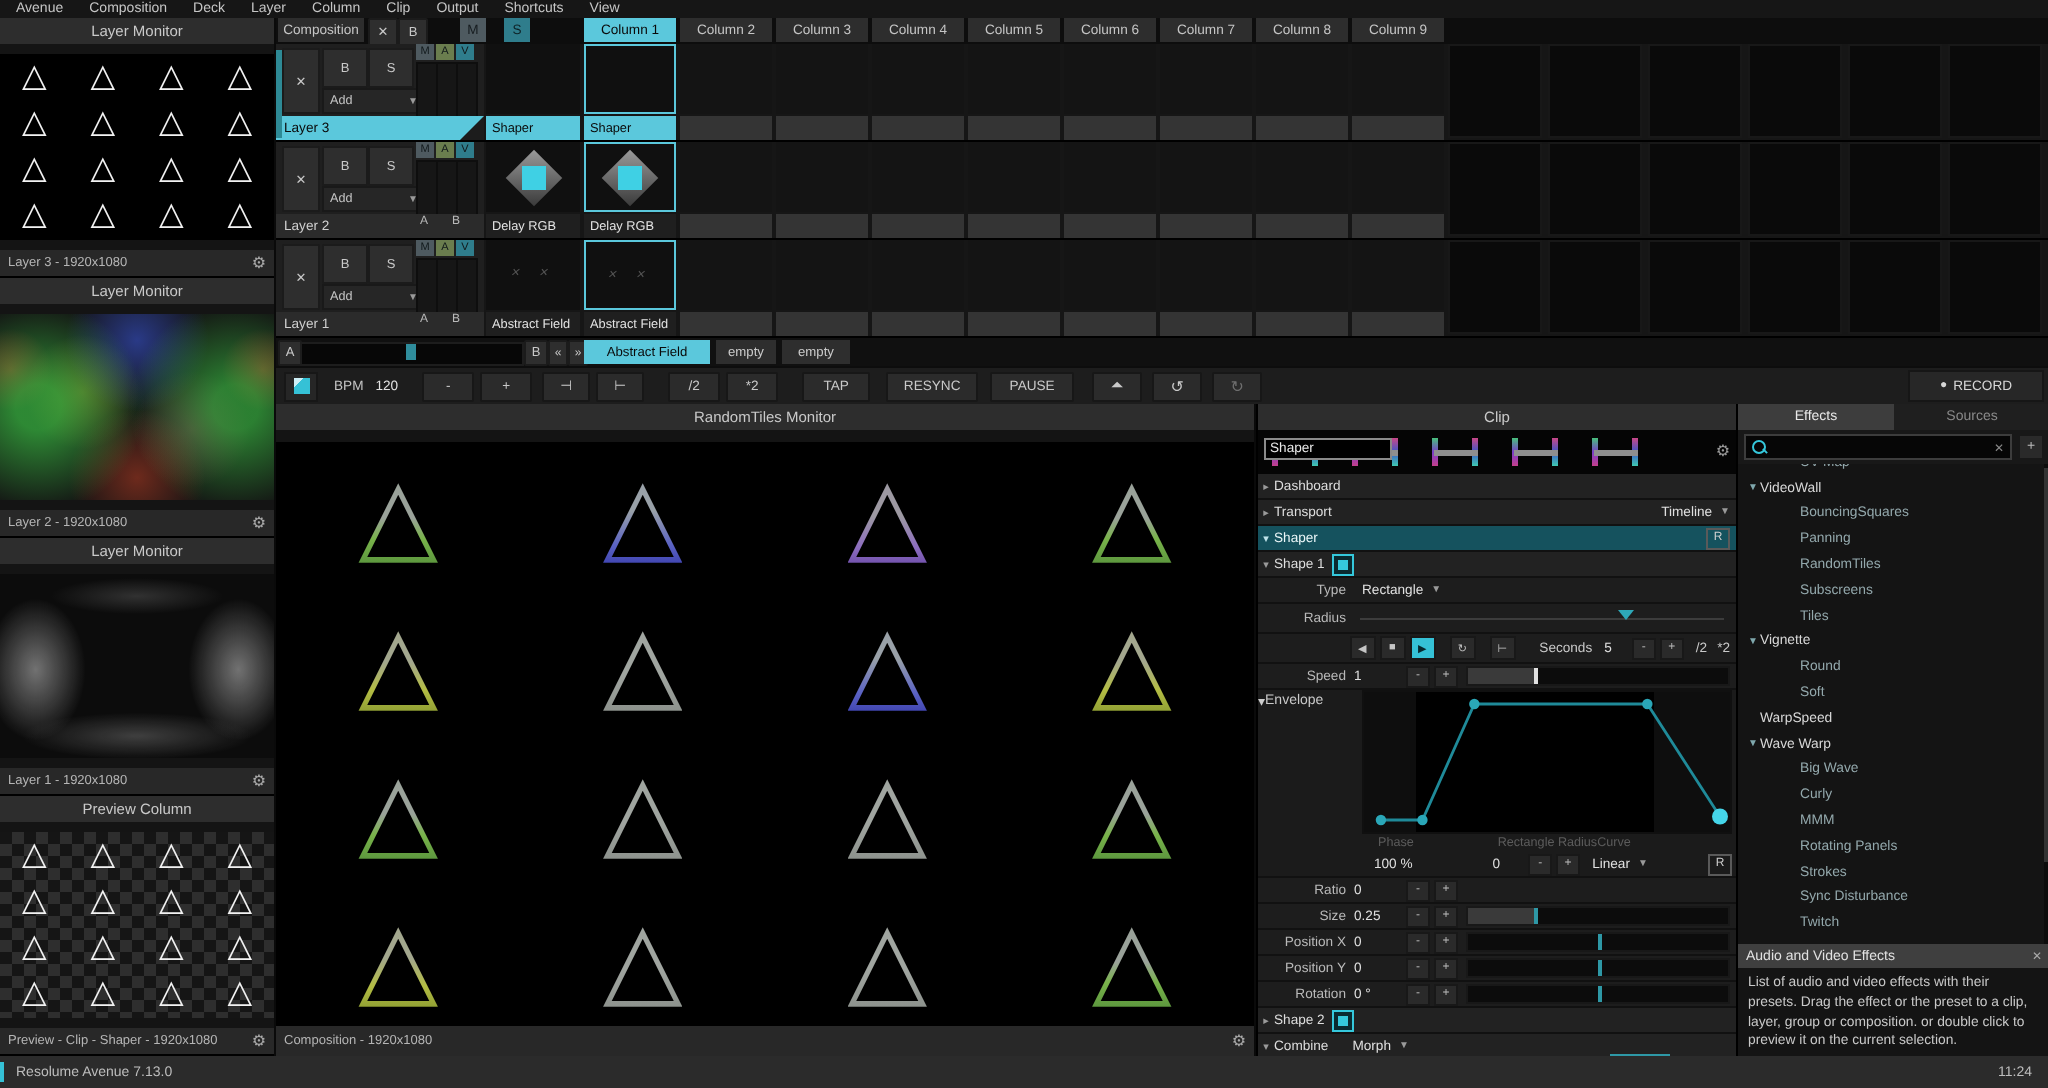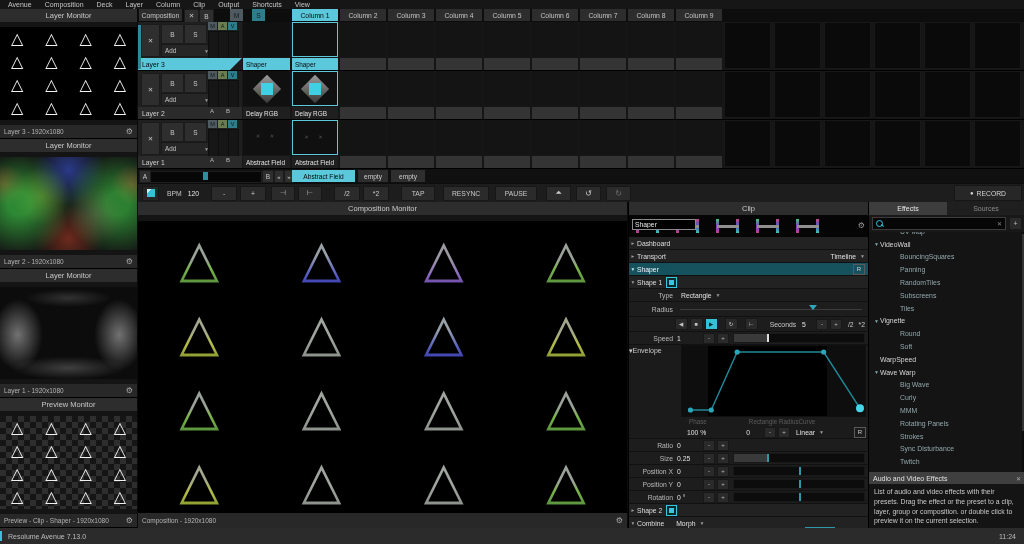--- a/index.html
+++ b/index.html
@@ -272,21 +272,21 @@
       <div class="panel-h">Layer Monitor</div>
       <div class="panel-b">
           <div class="thumb-fill bg-graywash"></div>
         </div>
       <div class="panel-f">
           <span>Layer 1 - 1920x1080</span>
           <span class="gear">⚙</span>
         </div>
     </div>
     <div class="panel">
-      <div class="panel-h">Preview Monitor</div>
+      <div class="panel-h">Preview Column</div>
       <div class="panel-b">
           <div class="thumb-fill bg-checker">
             <div class="tri-grid" id="mon-prev">
               <span class="tri">△</span>
               <span class="tri">△</span>
               <span class="tri">△</span>
               <span class="tri">△</span>
               <span class="tri">△</span>
               <span class="tri">△</span>
               <span class="tri">△</span>
@@ -569,21 +569,21 @@
       <div class="bpmbtn" style="margin-left:5px;width:13px;font-size:8px;">↺</div>
       <div class="bpmbtn" style="margin-left:5px;width:13px;font-size:8px;color:#6e6e6e;">↻</div>
       <div id="recbtn">
         <span style="font-size:6px;">●</span>
         <span>RECORD</span>
       </div>
     </div>
   </div>
 
   <div id="compmon" class="abs">
-    <div class="panel-h">Composition Monitor</div>
+    <div class="panel-h">RandomTiles Monitor</div>
     <div class="panel-b">
         <div id="comp-grid">
           <span class="ctri ct-g">△</span>
           <span class="ctri ct-b">△</span>
           <span class="ctri ct-p">△</span>
           <span class="ctri ct-g">△</span>
           <span class="ctri ct-y">△</span>
           <span class="ctri ct-n">△</span>
           <span class="ctri ct-b">△</span>
           <span class="ctri ct-y">△</span>

